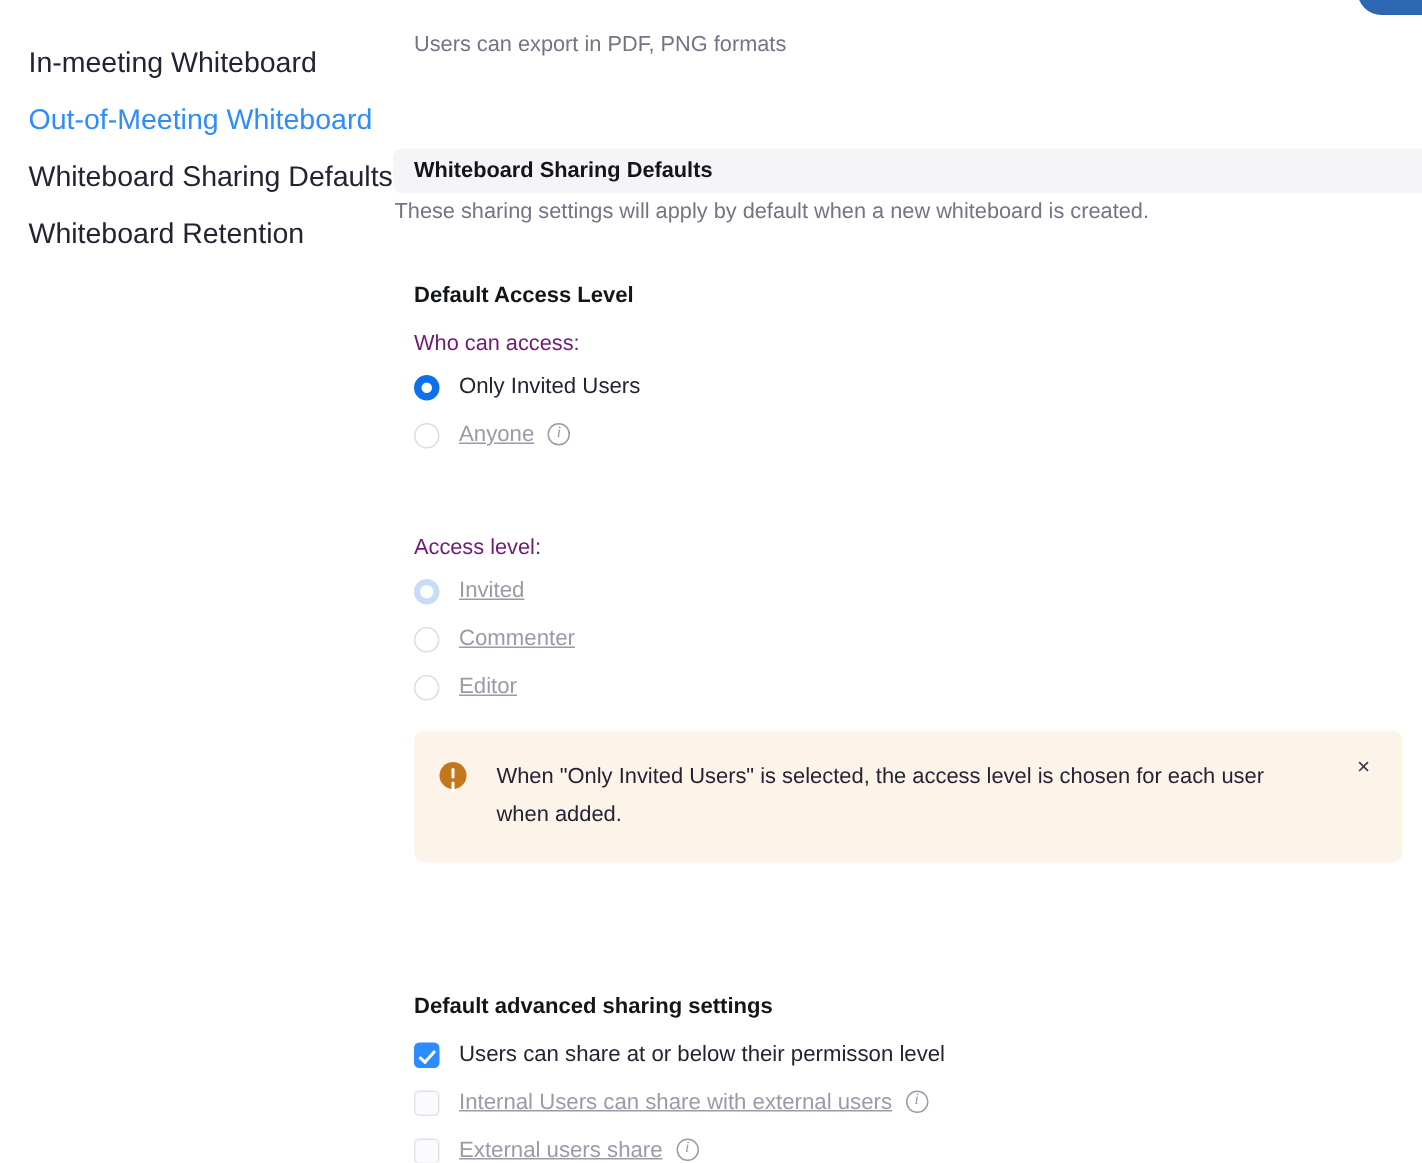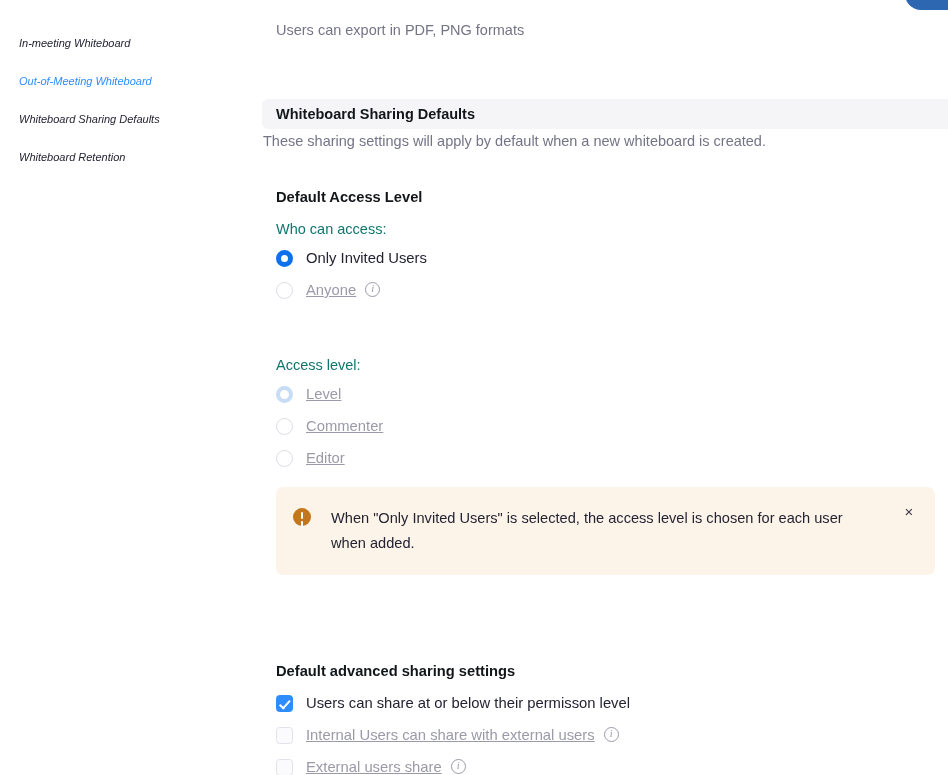--- a/index.html
+++ b/index.html
@@ -39,25 +39,24 @@
     width: 262px;
     height: 775px;
     background: #ffffff;
     padding-top: 24px;
   }
   .side-item {
     display: block;
     padding: 0 0 0 19px;
     height: 38px;
     line-height: 38px;
-    font-size: 11px;
+    font-size: 19px;
     color: #232333;
     white-space: nowrap;
     cursor: pointer;
-    font-style: italic;
   }
   .side-item.active { color: #2D8CFF; }
 
   
   .content {
     position: absolute;
     left: 262px; top: 0;
     width: 686px;
     height: 702px;
   }
@@ -102,21 +101,21 @@
   .block { position: absolute; left: 14px; }
 
   .block-title {
     font-size: 14.7px;
     font-weight: bold;
     color: #131619;
     margin-bottom: 16px;
   }
   .field-label {
     font-size: 14.5px;
-    color: #0f766e;
+    color: #701a75;
     margin-bottom: 13px;
   }
 
   
   .opt-row {
     display: flex;
     height: 32px;
     cursor: pointer;
   }
   .opt-row.disabled { cursor: default; }
@@ -277,21 +276,21 @@
         <span class="opt-label">Anyone</span>
         <span class="info-icon">i</span>
       </div>
     </section>
 
     <section class="block" style="top:357px;">
       <div class="field-label">Access level:</div>
 
       <div class="opt-row disabled">
         <span class="radio checked disabled"></span>
-        <span class="opt-label">Level</span>
+        <span class="opt-label">Invited</span>
       </div>
 
       <div class="opt-row disabled">
         <span class="radio disabled"></span>
         <span class="opt-label">Commenter</span>
       </div>
 
       <div class="opt-row disabled">
         <span class="radio disabled"></span>
         <span class="opt-label">Editor</span>

